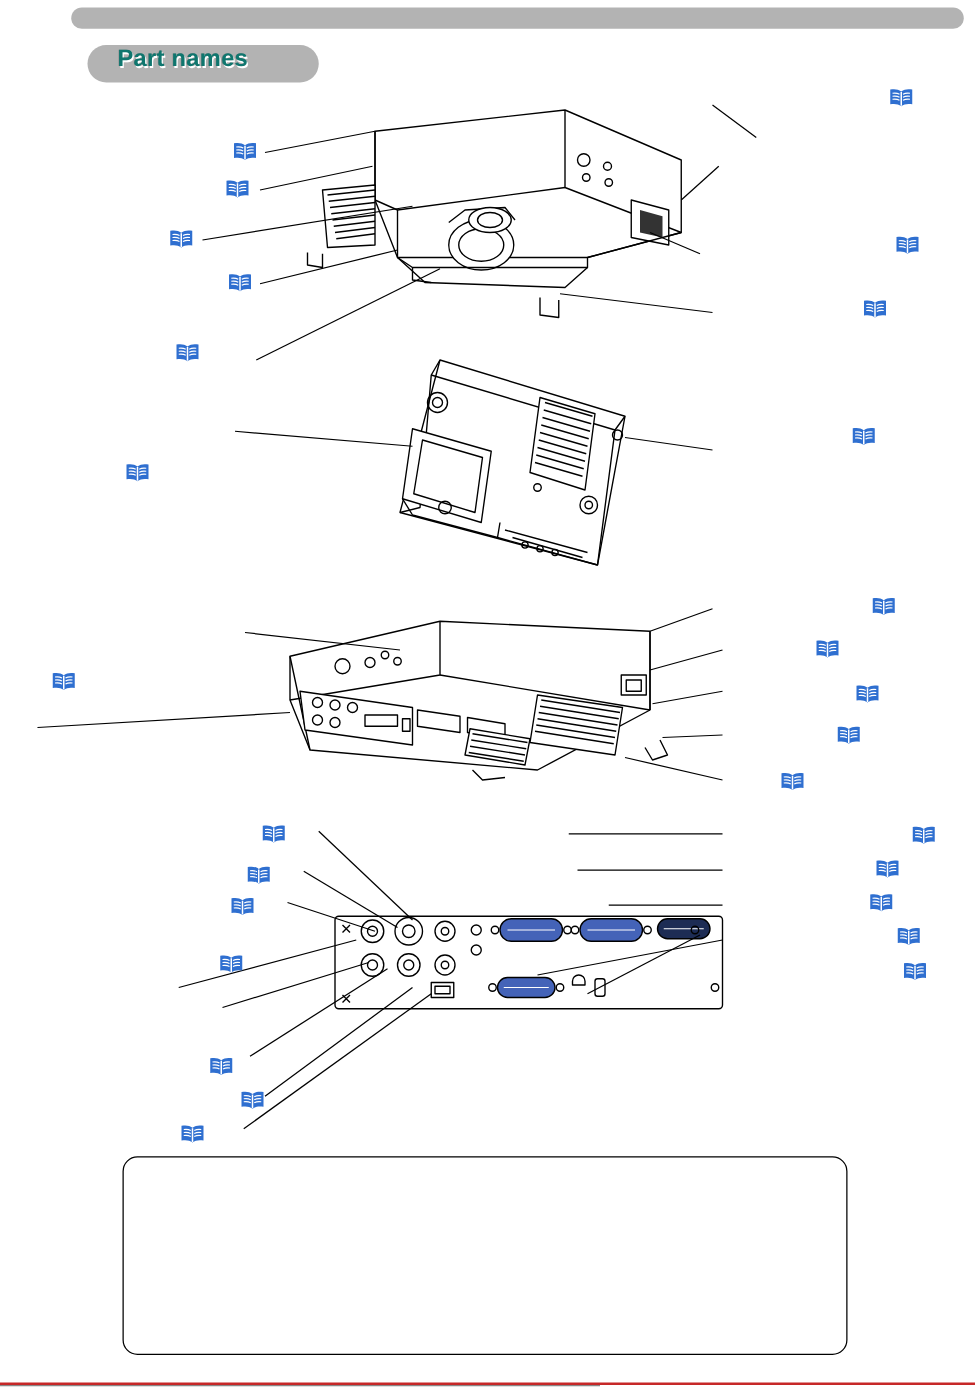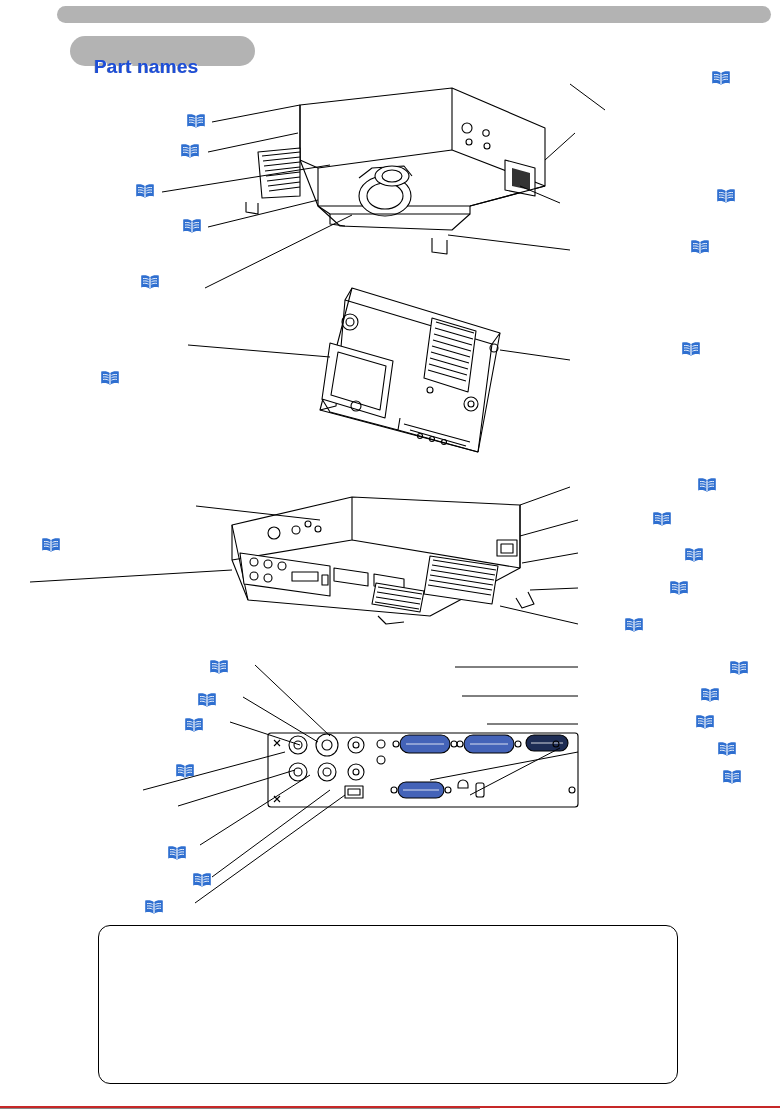--- a/index.html
+++ b/index.html
@@ -4,21 +4,21 @@
 <style>
   html,body{margin:0;padding:0;background:#ffffff;}
   body{width:780px;height:1114px;position:relative;font-family:"Liberation Sans",sans-serif;overflow:hidden;}
   .page{position:absolute;left:0;top:0;width:780px;height:1114px;}
 
   
   .topbar{position:absolute;left:57px;top:6px;width:714px;height:17px;background:#b3b3b3;border-radius:9px;}
 
   
   .title-pill{position:absolute;left:70px;top:36px;width:185px;height:30px;background:#b3b3b3;border-radius:15px;}
-  .title-text{position:absolute;left:94px;top:56px;font-size:19px;font-weight:bold;color:#1d4ed8;
+  .title-text{position:absolute;left:94px;top:37px;font-size:19px;font-weight:bold;color:#0f766e;
      text-shadow:1px 1px 0 #ffffff, -0.5px -0.5px 0 #8a8a8a;letter-spacing:0.2px;}
 
   
   .bk{position:absolute;width:20px;height:16px;color:#2f6fd0;font-size:16px;line-height:16px;}
   .bk svg{display:block;}
 
   
   .notebox{position:absolute;left:98px;top:925px;width:578px;height:157px;border:1.4px solid #000;border-radius:12px;background:#fff;}
 
   

